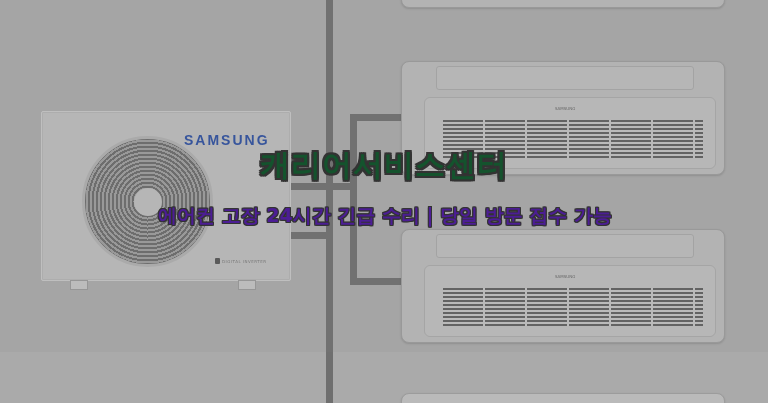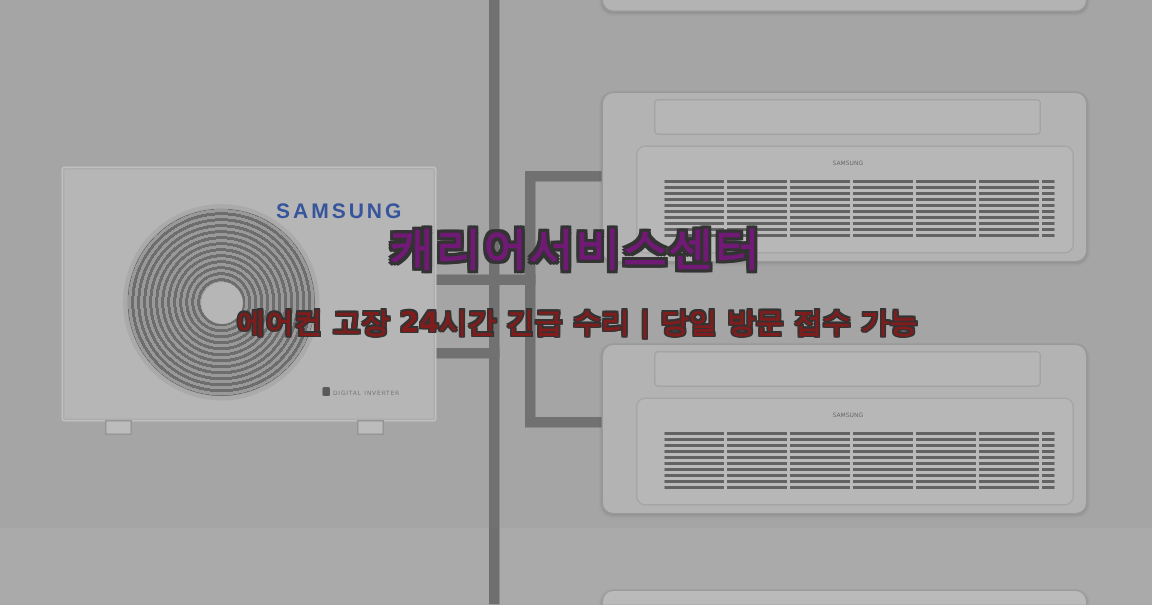--- a/index.html
+++ b/index.html
@@ -17,23 +17,23 @@
     .tag-dot { position:absolute; left:173px; top:146px; width:5px; height:6px; border-radius:1px; background:#555; }
     .cassette { position:absolute; left:401px; width:322px; height:112px; background:#bababa; border:1px solid #9c9c9c; border-radius:8px; box-shadow:0 1px 2px rgba(0,0,0,0.15); }
     .cassette .panel { position:absolute; left:34px; top:4px; width:256px; height:22px; border:1px solid #a8a8a8; border-radius:3px; background:#bebebe; }
     .cassette .body { position:absolute; left:22px; top:35px; width:290px; height:70px; border:1px solid #aaa; border-radius:6px; background:#bfbfbf; }
     .cassette .logo { position:absolute; left:130px; top:8px; font-size:4px; color:#666; }
     .cassette .grille { position:absolute; left:18px; top:22px; width:260px; height:38px;
       background: repeating-linear-gradient(to bottom, #5f5f5f 0 2px, #c2c2c2 2px 4px); }
     .cassette .grille::after { content:""; position:absolute; inset:0;
       background: repeating-linear-gradient(to right, transparent 0 40px, #c2c2c2 40px 42px); }
     .overlay { position:absolute; inset:0; background:rgba(128,128,128,0.12); }
-    .title { position:absolute; left:0; width:768px; top:145px; text-align:center; font-weight:bold; font-size:30px; color:#701a75;
+    .title { position:absolute; left:0; width:768px; top:145px; text-align:center; font-weight:bold; font-size:30px; color:#14532d;
       text-shadow: -2px -2px 0 #333, 2px -2px 0 #333, -2px 2px 0 #333, 2px 2px 0 #333, 0 2px 0 #333, 0 -2px 0 #333, 2px 0 0 #333, -2px 0 0 #333; letter-spacing:1px; }
-    .subtitle { position:absolute; left:140px; width:490px; top:202px; text-align:center; font-weight:bold; font-size:19px; line-height:26px; color:#7f1d1d;
+    .subtitle { position:absolute; left:140px; width:490px; top:202px; text-align:center; font-weight:bold; font-size:19px; line-height:26px; color:#4c1d95;
       text-shadow: -1px -1px 0 #333, 1px -1px 0 #333, -1px 1px 0 #333, 1px 1px 0 #333, 0 1px 0 #333, 0 -1px 0 #333, 1px 0 0 #333, -1px 0 0 #333; }
   </style>
 </head>
 <body>
 
 <div class="scene">
 
   <div class="pipe" style="left:326px; top:0; width:7px; height:403px;"></div>
   <div class="pipe" style="left:350px; top:114px; width:52px; height:7px;"></div>
   <div class="pipe" style="left:350px; top:114px; width:7px; height:170px;"></div>

